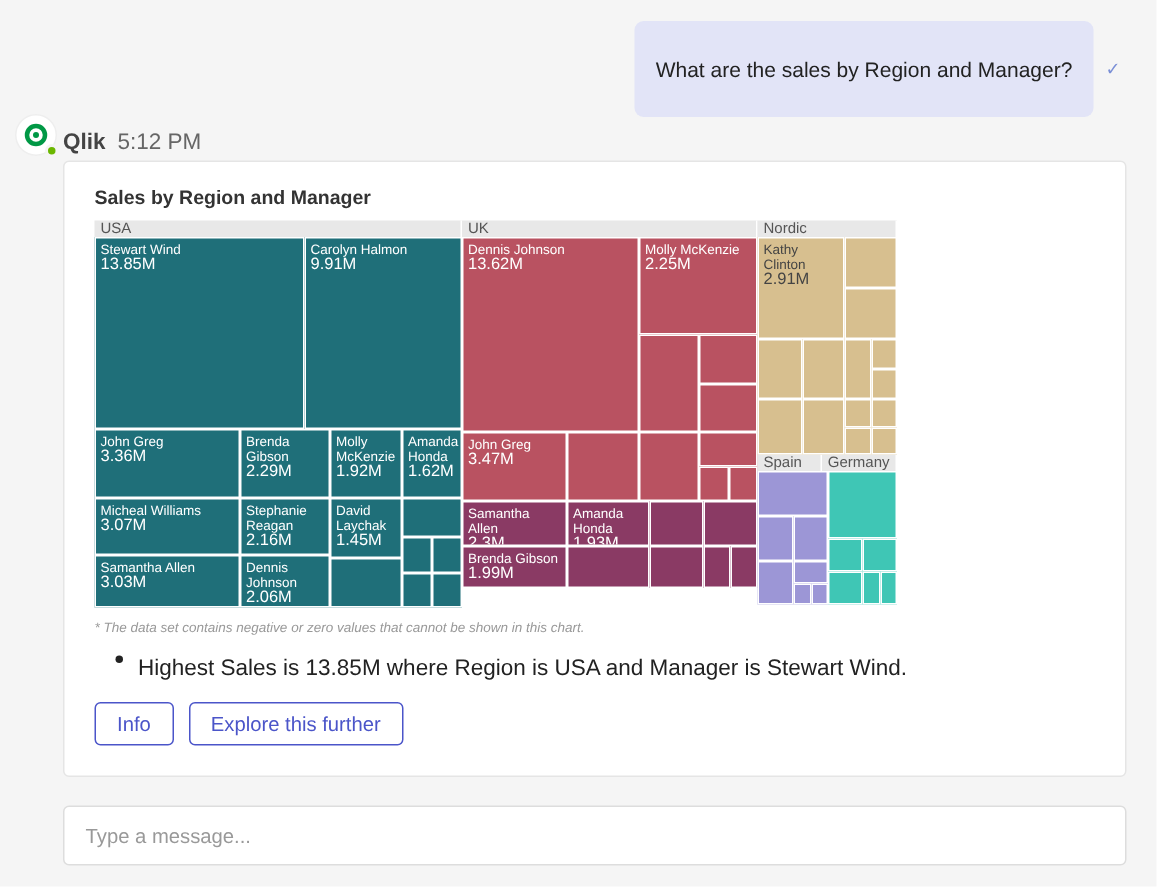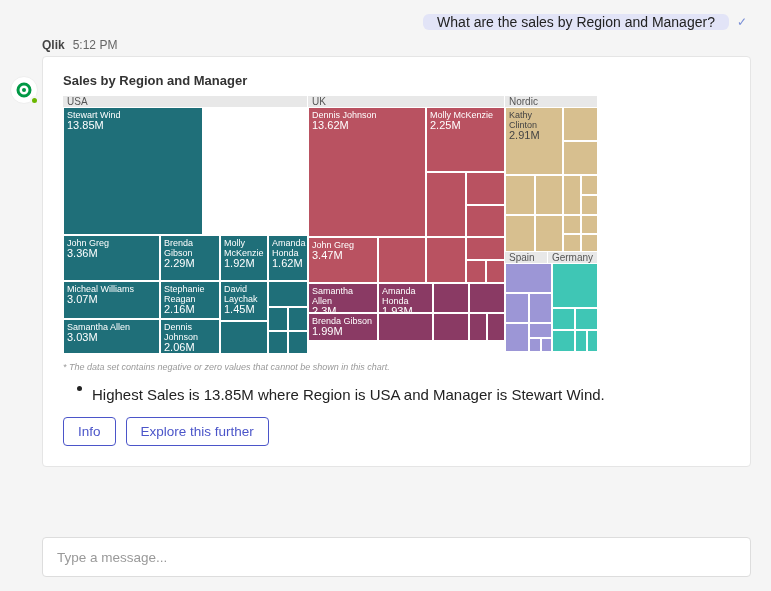--- a/index.html
+++ b/index.html
@@ -1,20 +1,20 @@
 <!DOCTYPE html>
 <html><head>
   <meta charset="utf-8">
   <style>
     * { box-sizing: border-box; margin: 0; padding: 0; }
     body { font-family: -apple-system, "Segoe UI", sans-serif; background: #f5f5f5; width: 771px; height: 591px; overflow: hidden; }
-    .user-bubble { background: #e2e4f7; border-radius: 6px; padding: 0 14px; font-size: 14px; color: #222; display:inline-block; }
+    .user-bubble { background: #e2e4f7; border-radius: 6px; padding: 24px 14px; font-size: 14px; color: #222; display:inline-block; }
     .user-row { display:flex; justify-content:flex-end; align-items:center; padding: 14px 24px 6px 0; gap:8px;}
     .check { color:#7a8fd6; font-size:12px; }
-    .bot-header { display:flex; align-items:center; gap:8px; padding: 2px 0 4px 42px; font-size:12px; color:#666;}
+    .bot-header { display:flex; align-items:center; gap:8px; padding: 2px 0 4px 42px; font-size:15px; color:#666;}
     .bot-name { font-weight:600; color:#444; }
     .avatar { width:28px; height:28px; border-radius:50%; background:#fff; position:absolute; left:10px; top:76px; display:flex; align-items:center; justify-content:center; border:1px solid #eee;}
     .presence { width:9px; height:9px; border-radius:50%; background:#6bb700; border:2px solid #f5f5f5; position:absolute; left:30px; top:96px; }
     .card { background:#fff; border:1px solid #e5e5e5; border-radius:4px; margin-left:42px; margin-right:20px; padding:16px 20px 20px; }
     .chart-title { font-size:13px; font-weight:700; color:#333; margin-bottom:8px; }
     .treemap { display:flex; height:260px; }
     .region-hdr { background:#e8e8e8; font-size:10px; color:#555; padding:0 4px; border-right:1px solid #fff;}
     .cell { position:absolute; border:1px solid #fff; padding:2px 3px; overflow:hidden; }
     .cell .nm { font-size:9px; line-height:10px; }
     .cell .vl { font-size:11px; line-height:10px; }
@@ -56,20 +56,24 @@
 
   <div class="treemap">
 
     <div class="col" style="width:245px">
       <div class="region-hdr">USA</div>
       <div style="position:relative;height:247px;">
         <div class="cell usa" style="left:0;top:0;width:140px;height:128px;background:#1f6f79">
             <div class="nm">Stewart Wind</div>
             <div class="vl">13.85M</div>
           </div>
+        <div class="cell usa" style="left:140px;top:0;width:105px;height:128px;background:#1f6f79">
+            <div class="nm">Carolyn Halmon</div>
+            <div class="vl">9.91M</div>
+          </div>
         <div class="cell usa" style="left:0;top:128px;width:97px;height:46px;background:#1f6f79">
             <div class="nm">John Greg</div>
             <div class="vl">3.36M</div>
           </div>
         <div class="cell usa" style="left:97px;top:128px;width:60px;height:46px;background:#1f6f79">
             <div class="nm">Brenda Gibson</div>
             <div class="vl">2.29M</div>
           </div>
         <div class="cell usa" style="left:157px;top:128px;width:48px;height:46px;background:#1f6f79">
             <div class="nm">Molly McKenzie</div>

